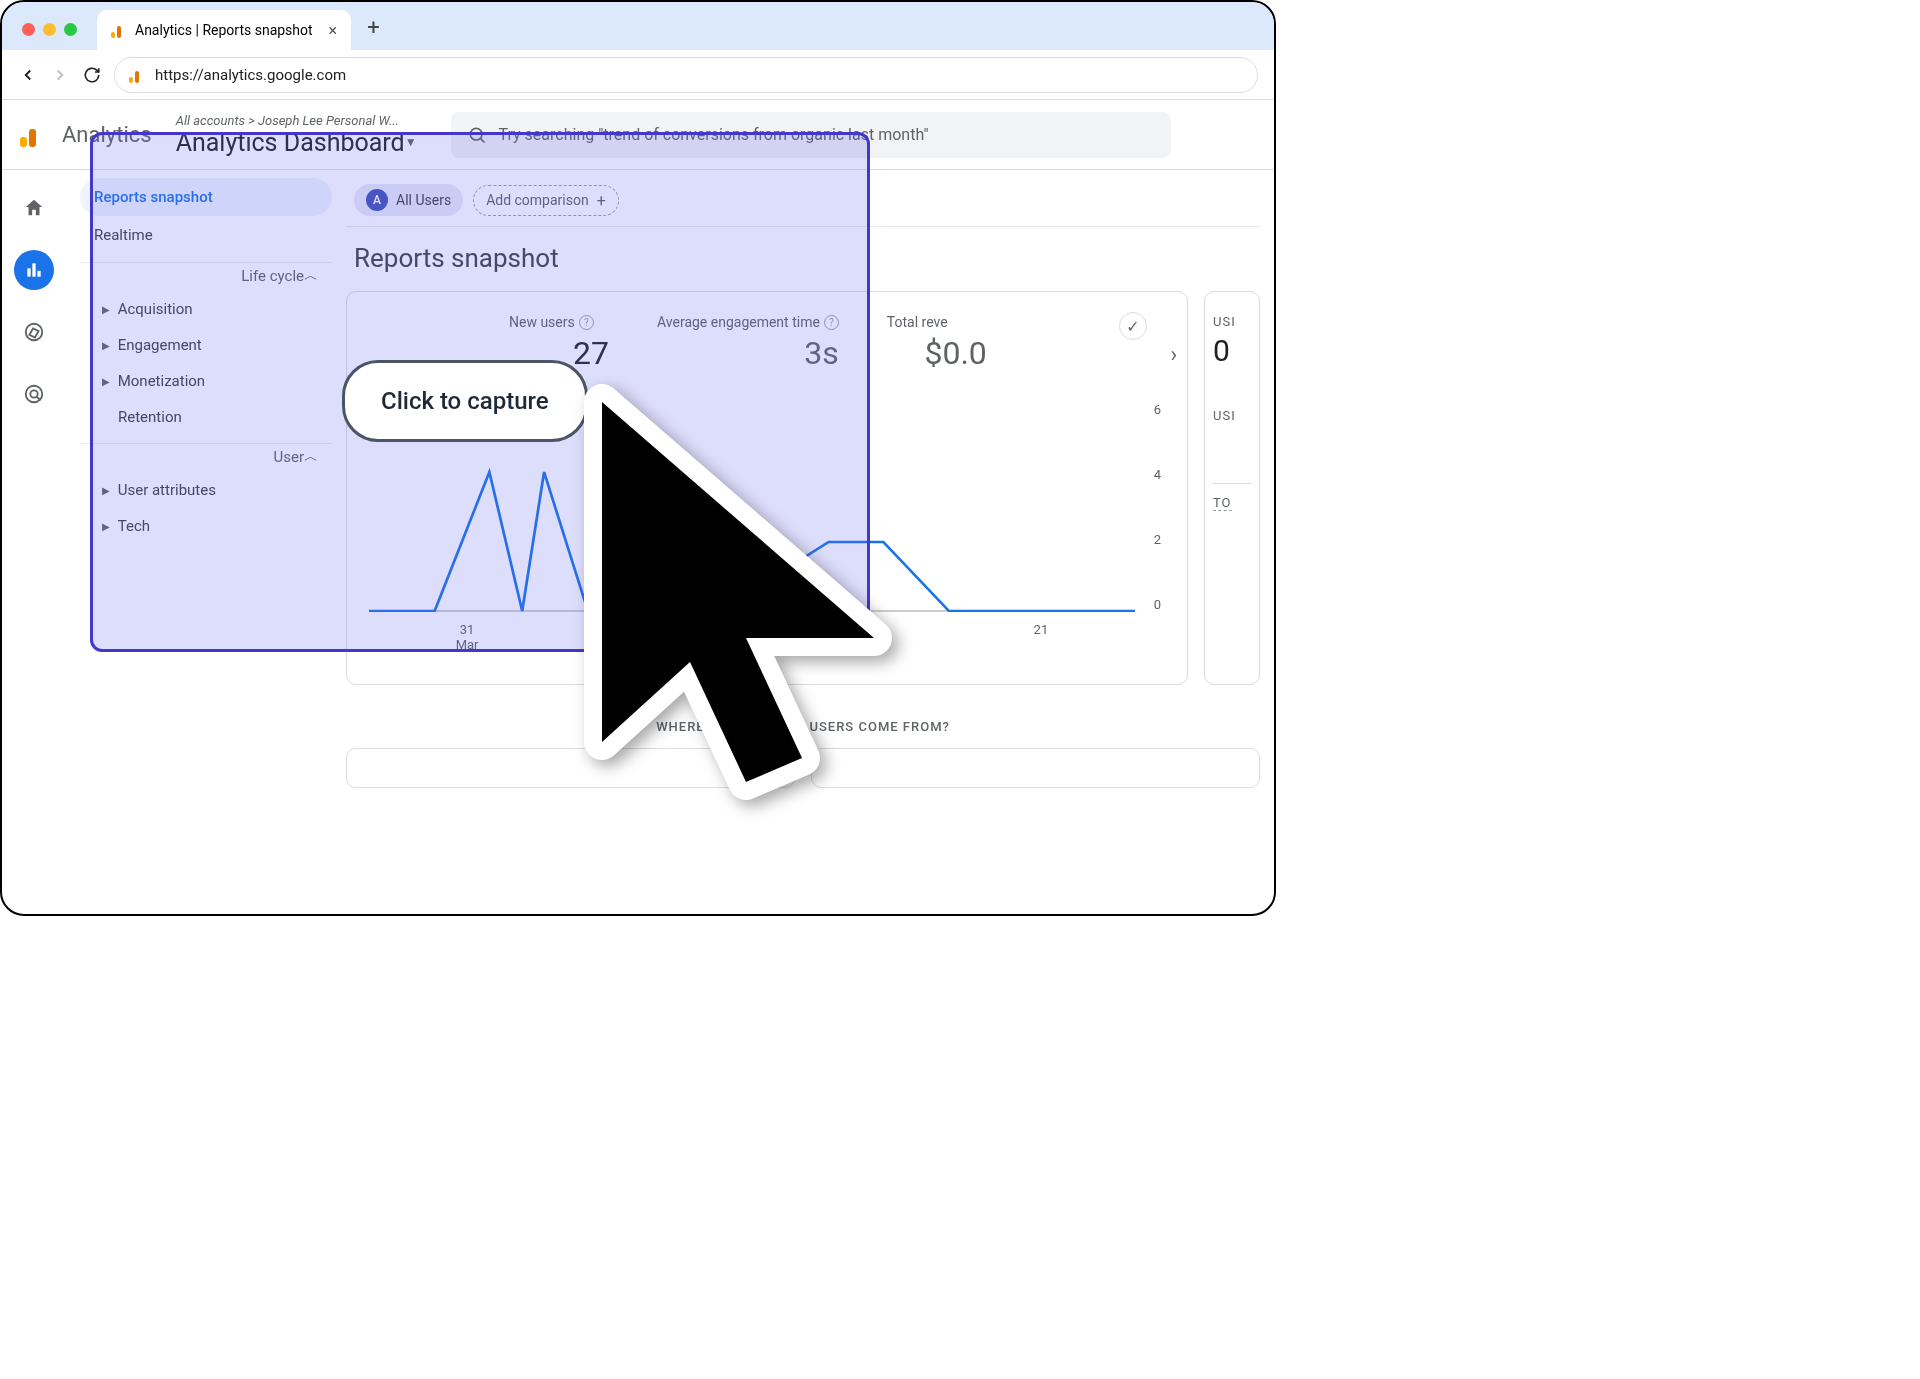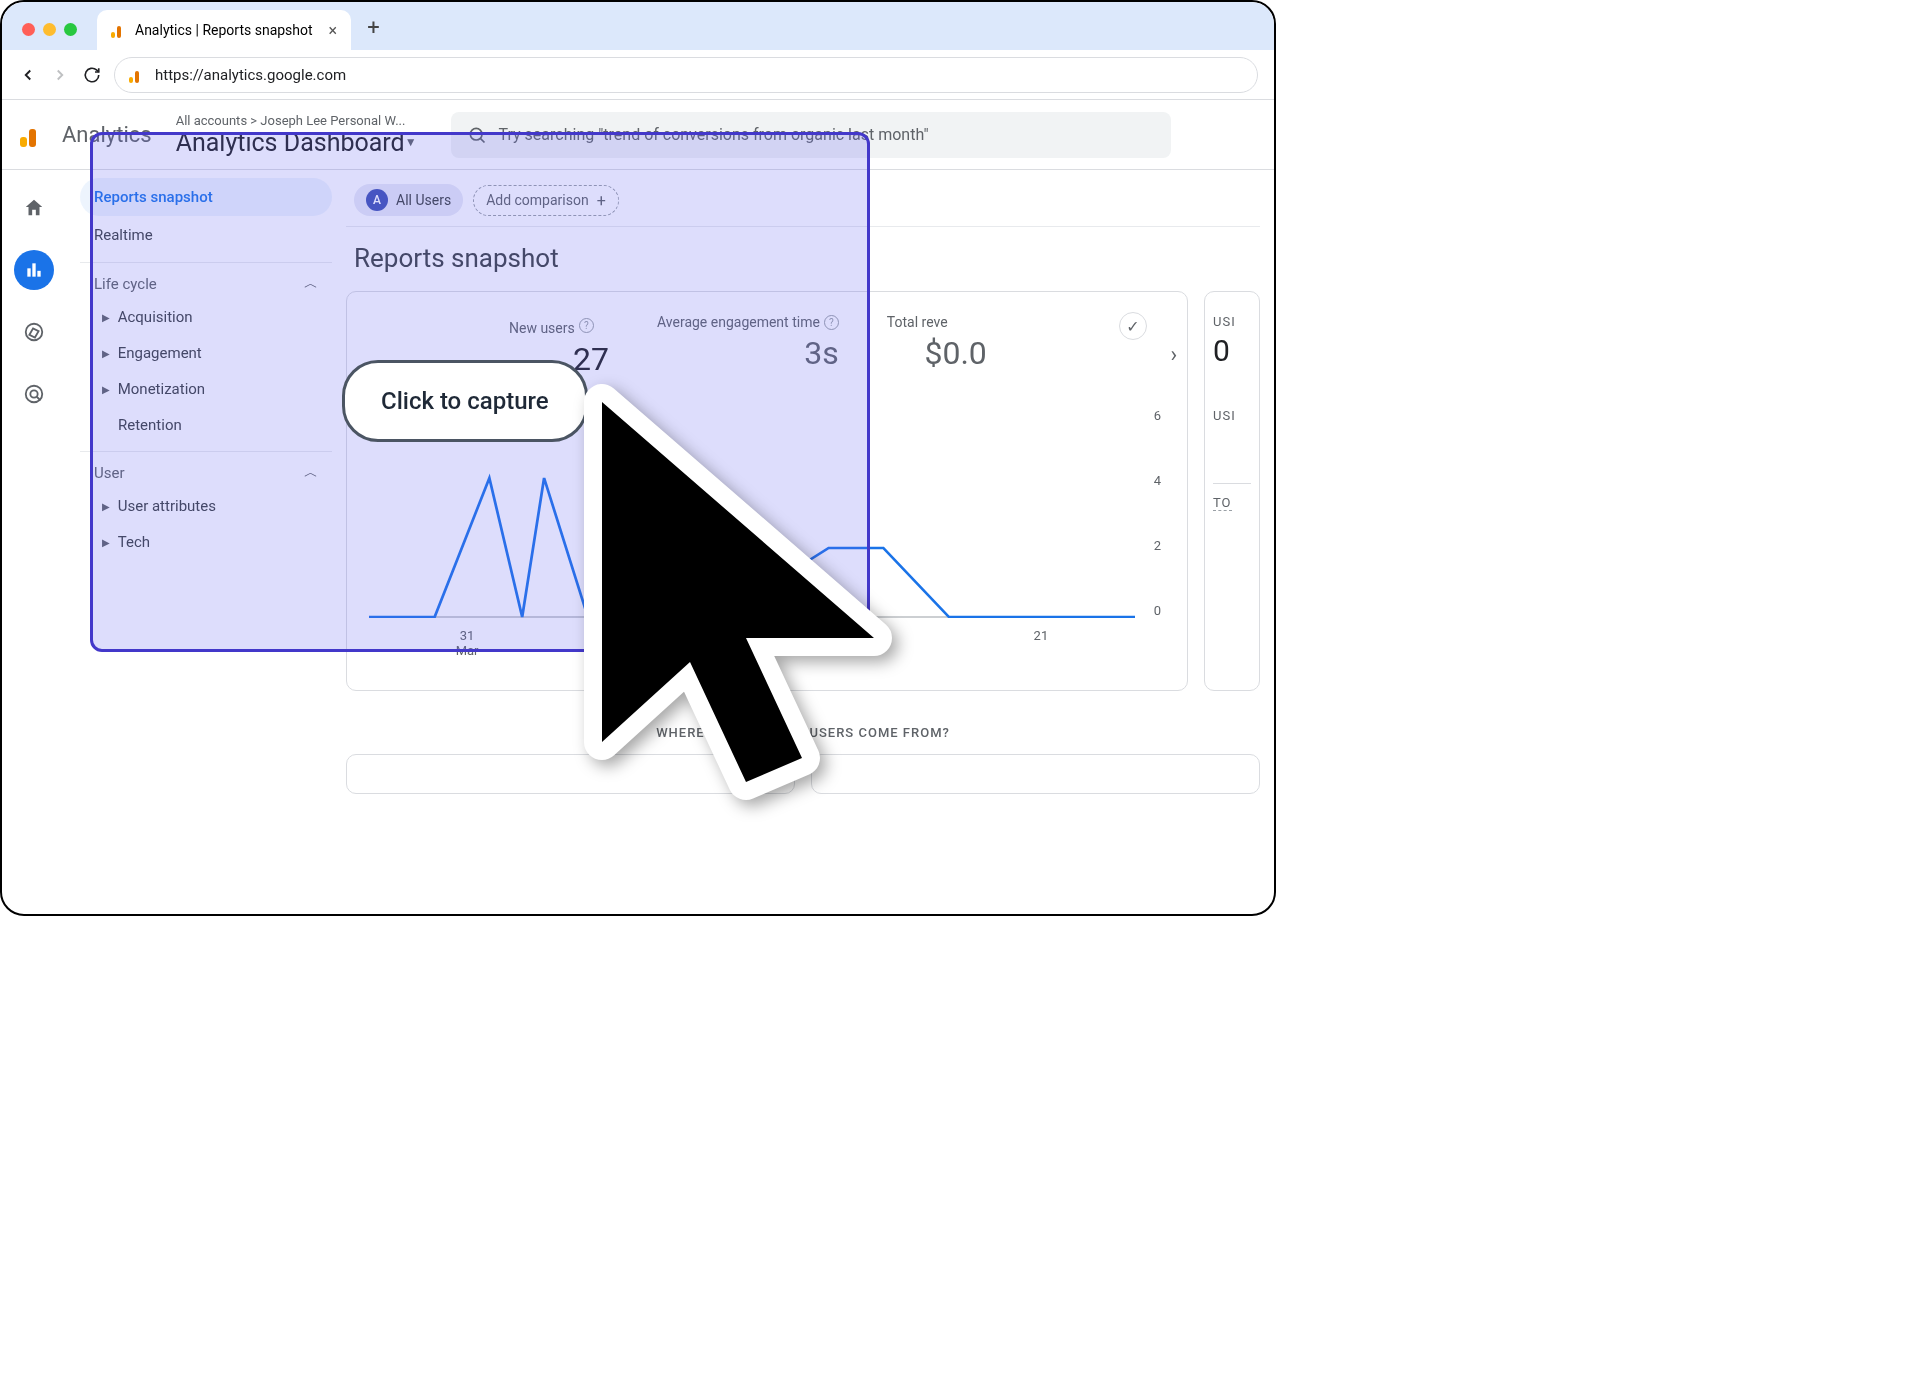--- a/index.html
+++ b/index.html
@@ -24,35 +24,35 @@
 .addr-bar { flex: 1; border: 1px solid #dadce0; border-radius: 20px; height: 36px; display: flex; align-items: center; padding: 0 14px; gap: 10px; font-size: 15px; color: #202124; }
 
 
 .ga-header { height: 70px; display: flex; align-items: center; padding: 0 18px; gap: 14px; border-bottom: 1px solid #dadce0; }
 .ga-logo { width: 28px; height: 28px; }
 .ga-logo-bars { display: flex; align-items: flex-end; gap: 2px; height: 26px; }
 .ga-bar1 { width: 7px; height: 10px; background: #f9ab00; border-radius: 3px; }
 .ga-bar2 { width: 7px; height: 18px; background: #e37400; border-radius: 3px; }
 .ga-text-product { font-size: 22px; color: #5f6368; font-weight: 400; }
 .ga-account-block { margin-left: 10px; }
-.ga-breadcrumb { font-size: 13px; color: #5f6368; }
+.ga-breadcrumb { font-size: 13px; color: #5f6368; font-style: italic; }
 .ga-dashboard-row { display: flex; align-items: center; }
 .ga-dashboard { font-size: 25px; color: #202124; font-weight: 400; }
 .search-box { flex: 1; max-width: 720px; background: #f1f3f4; border-radius: 8px; height: 46px; display: flex; align-items: center; padding: 0 16px; gap: 12px; font-size: 16px; color: #5f6368; margin-left: 20px; }
 
 
 .main { display: flex; height: calc(100% - 168px); }
 .left-rail { width: 64px; display: flex; flex-direction: column; align-items: center; padding-top: 18px; gap: 22px; }
 .rail-icon { width: 40px; height: 40px; border-radius: 50%; display: flex; align-items: center; justify-content: center; color: #5f6368; cursor: pointer; }
 .rail-icon.active { background: #1a73e8; color: #fff; }
 
 .side-nav { width: 280px; padding: 8px 14px; }
 .nav-item { padding: 10px 14px; border-radius: 20px; font-size: 15px; color: #3c4043; display: flex; align-items: center; gap: 8px; cursor: pointer; position: relative; }
 .nav-item.selected { background: rgba(26,115,232,0.08); color: #1a73e8; font-weight: 500; }
-.nav-section { padding: 12px 14px 6px; font-size: 15px; color: #5f6368; display: flex; align-items: center; justify-content: space-between; border-top: 1px solid #e8eaed; margin-top: 8px; gap: 32px; }
+.nav-section { padding: 4px 14px 6px; font-size: 15px; color: #5f6368; display: flex; align-items: center; justify-content: flex-end; border-top: 1px solid #e8eaed; margin-top: 8px; }
 .nav-sub { padding: 9px 14px 9px 22px; font-size: 15px; color: #3c4043; display: flex; align-items: center; gap: 8px; cursor: pointer; }
 .tri { font-size: 10px; color: #5f6368; }
 .chev { font-size: 14px; color: #5f6368; }
 
 .content { flex: 1; padding: 14px 14px 14px 0; overflow: hidden; }
 .pills-row { display: flex; gap: 10px; align-items: center; padding-left: 8px; border-bottom: 1px solid #e8eaed; padding-bottom: 10px; }
 .pill { display: flex; align-items: center; gap: 8px; padding: 5px 12px; border-radius: 18px; font-size: 14px; }
 .pill-all { background: #e8eaf6; color: #3c4043; }
 .pill-a { width: 22px; height: 22px; border-radius: 50%; background: #3f51b5; color: #fff; display: flex; align-items: center; justify-content: center; font-size: 12px; font-weight: 500; }
 .pill-add { border: 1px dashed #9aa0a6; color: #5f6368; cursor: pointer; }
@@ -255,21 +255,21 @@
 
       <div class="page-title">Reports snapshot</div>
 
       <div class="cards-row">
         <div class="card" style="flex:1;">
           <div class="card-check">✓</div>
           <div class="card-chevron">›</div>
           <div class="metrics-row">
             <div class="metric active" style="margin-left:140px;">
               <div class="metric-label">
-                  <span style="white-space:nowrap;margin-top:6px;">New users</span>
+                  <span style="white-space:nowrap;">New users</span>
                   <span class="info-circ">?</span>
                 </div>
               <div class="metric-value">27</div>
             </div>
             <div class="metric">
               <div class="metric-label">
                   <span>Average engagement time</span>
                   <span class="info-circ">?</span>
                 </div>
               <div class="metric-value">3s</div>

